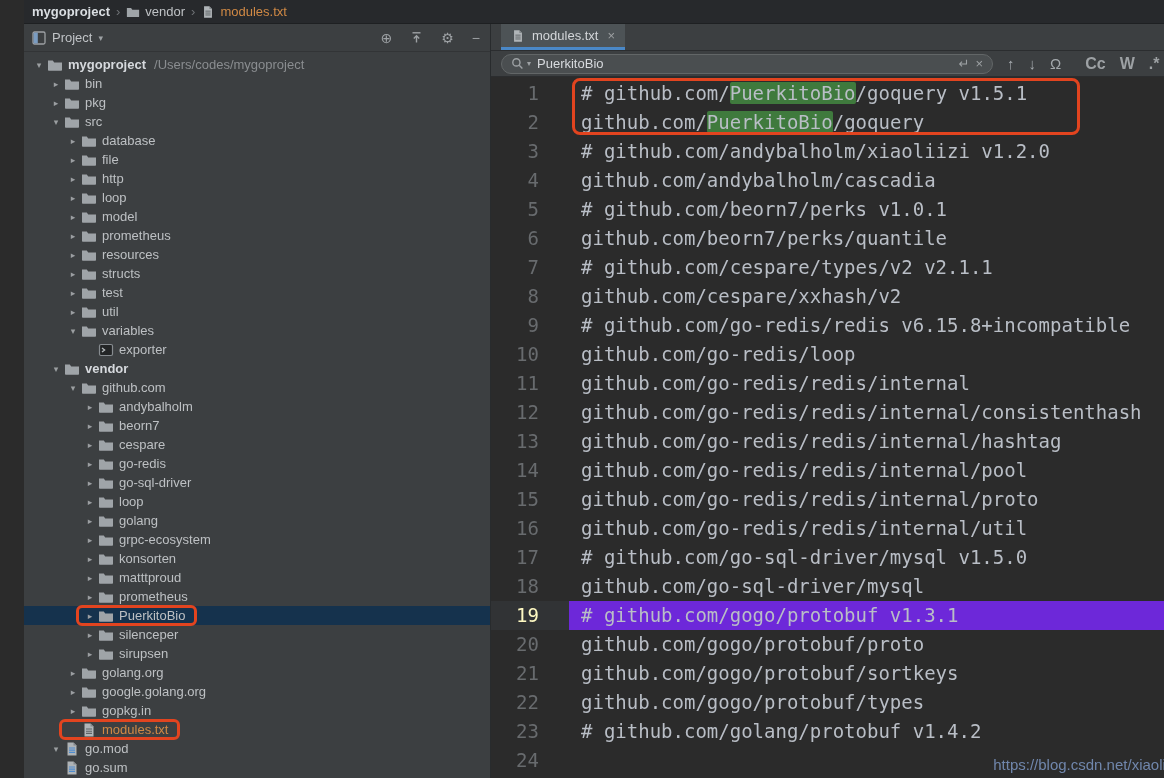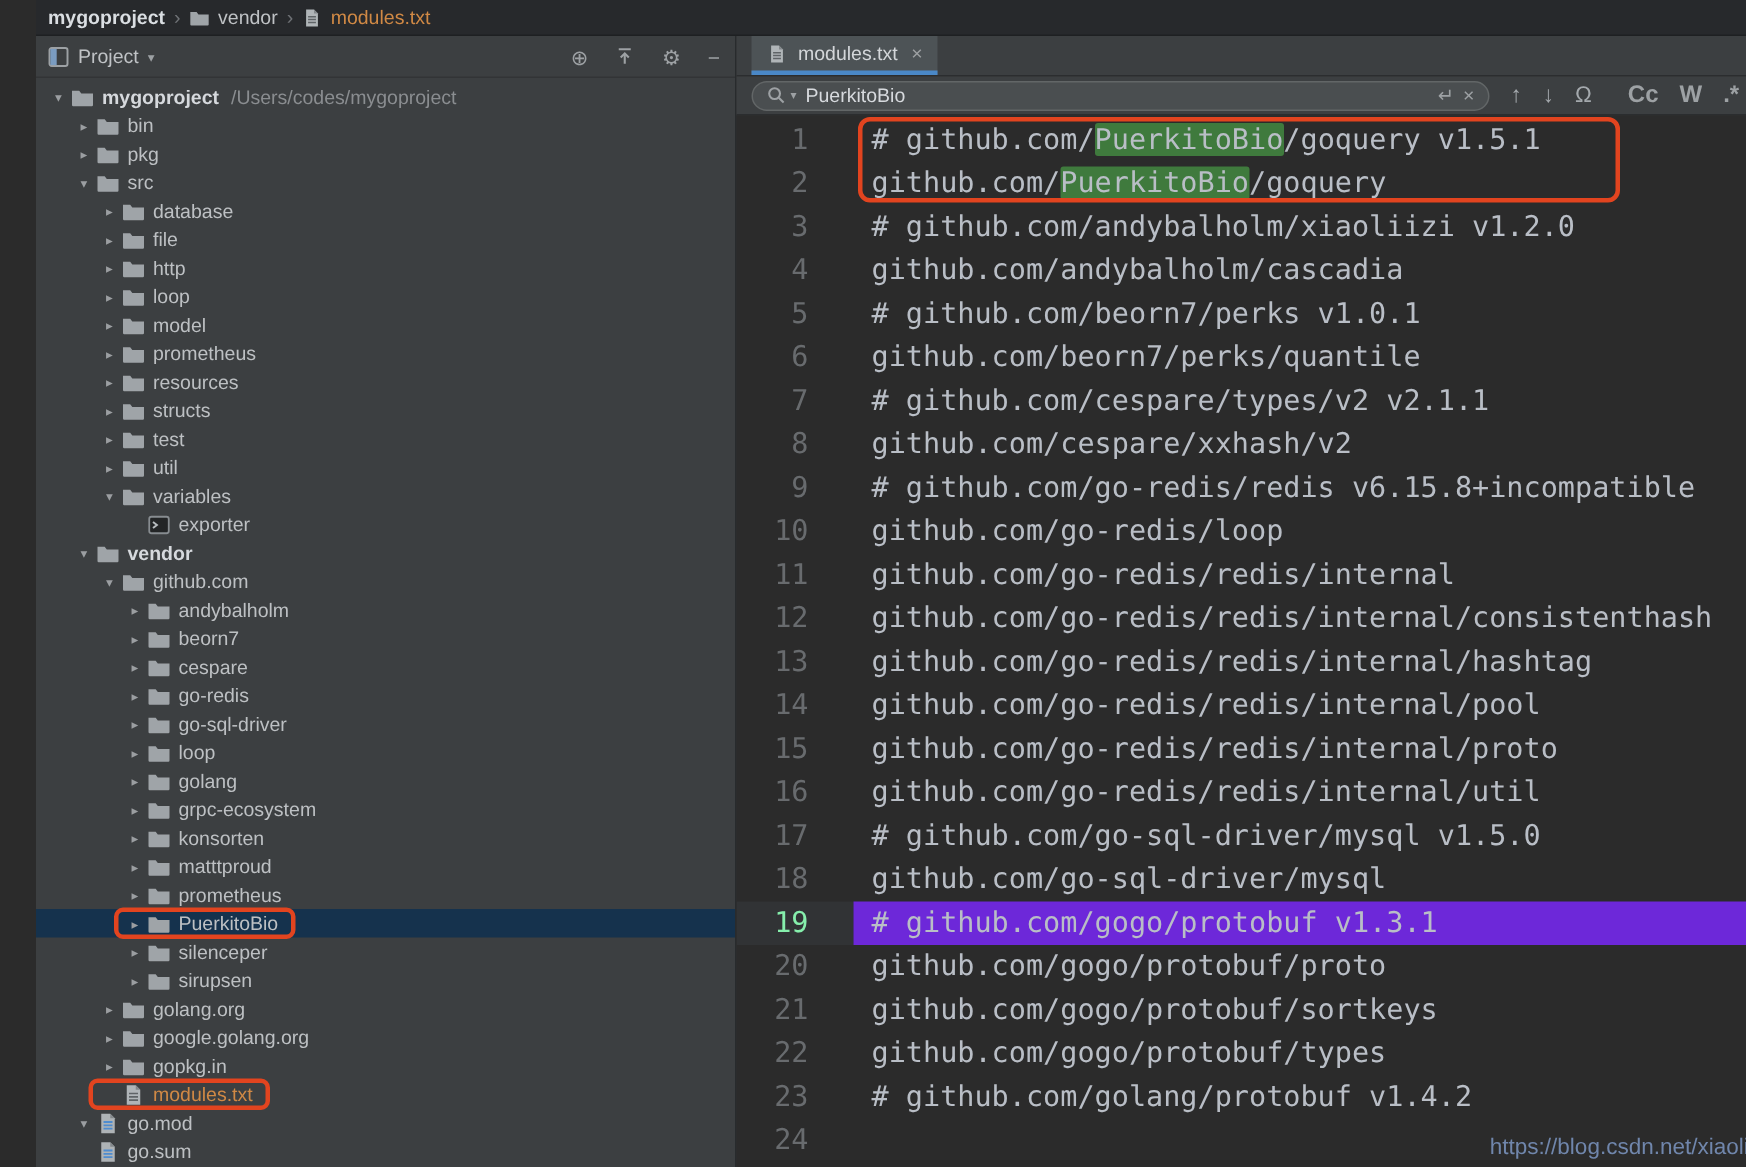--- a/index.html
+++ b/index.html
@@ -89,21 +89,21 @@
   .fb-toggle { color:#9da1a4; font-size:16px; font-weight:bold; letter-spacing:0px; }
   .fb-group { display:inline-flex; gap:14px; margin-left:10px; }
 
   
   .editor {
     flex:1; min-height:0; display:flex; background:#2b2b2b; position:relative;
     font-family:"DejaVu Sans Mono", monospace; font-size:19px; overflow:hidden;
   }
   .gutter { width:78px; flex:none; padding-top:2px; color:#686b6e; }
   .gline { height:29px; line-height:29px; text-align:right; padding-right:30px; }
-  .gline.current { color:#86efac; background:#313335; }
+  .gline.current { color:#fef9c3; background:#313335; }
   .code { flex:1; min-width:0; padding-top:2px; position:relative; color:#b9bec6; }
   .line { height:29px; line-height:29px; padding-left:12px; white-space:pre; }
   .line.current { background:#6d28d9; }
   .match { background:#3f7a3d; border-radius:2px; }
   .editor-annotation {
     position:absolute; left:3px; top:1px; width:508px; height:57px;
     border:3px solid #e2441f; border-radius:8px; pointer-events:none;
   }
   .scroll-thumb {
     position:absolute; right:1px; top:2px; width:7px; height:170px;

